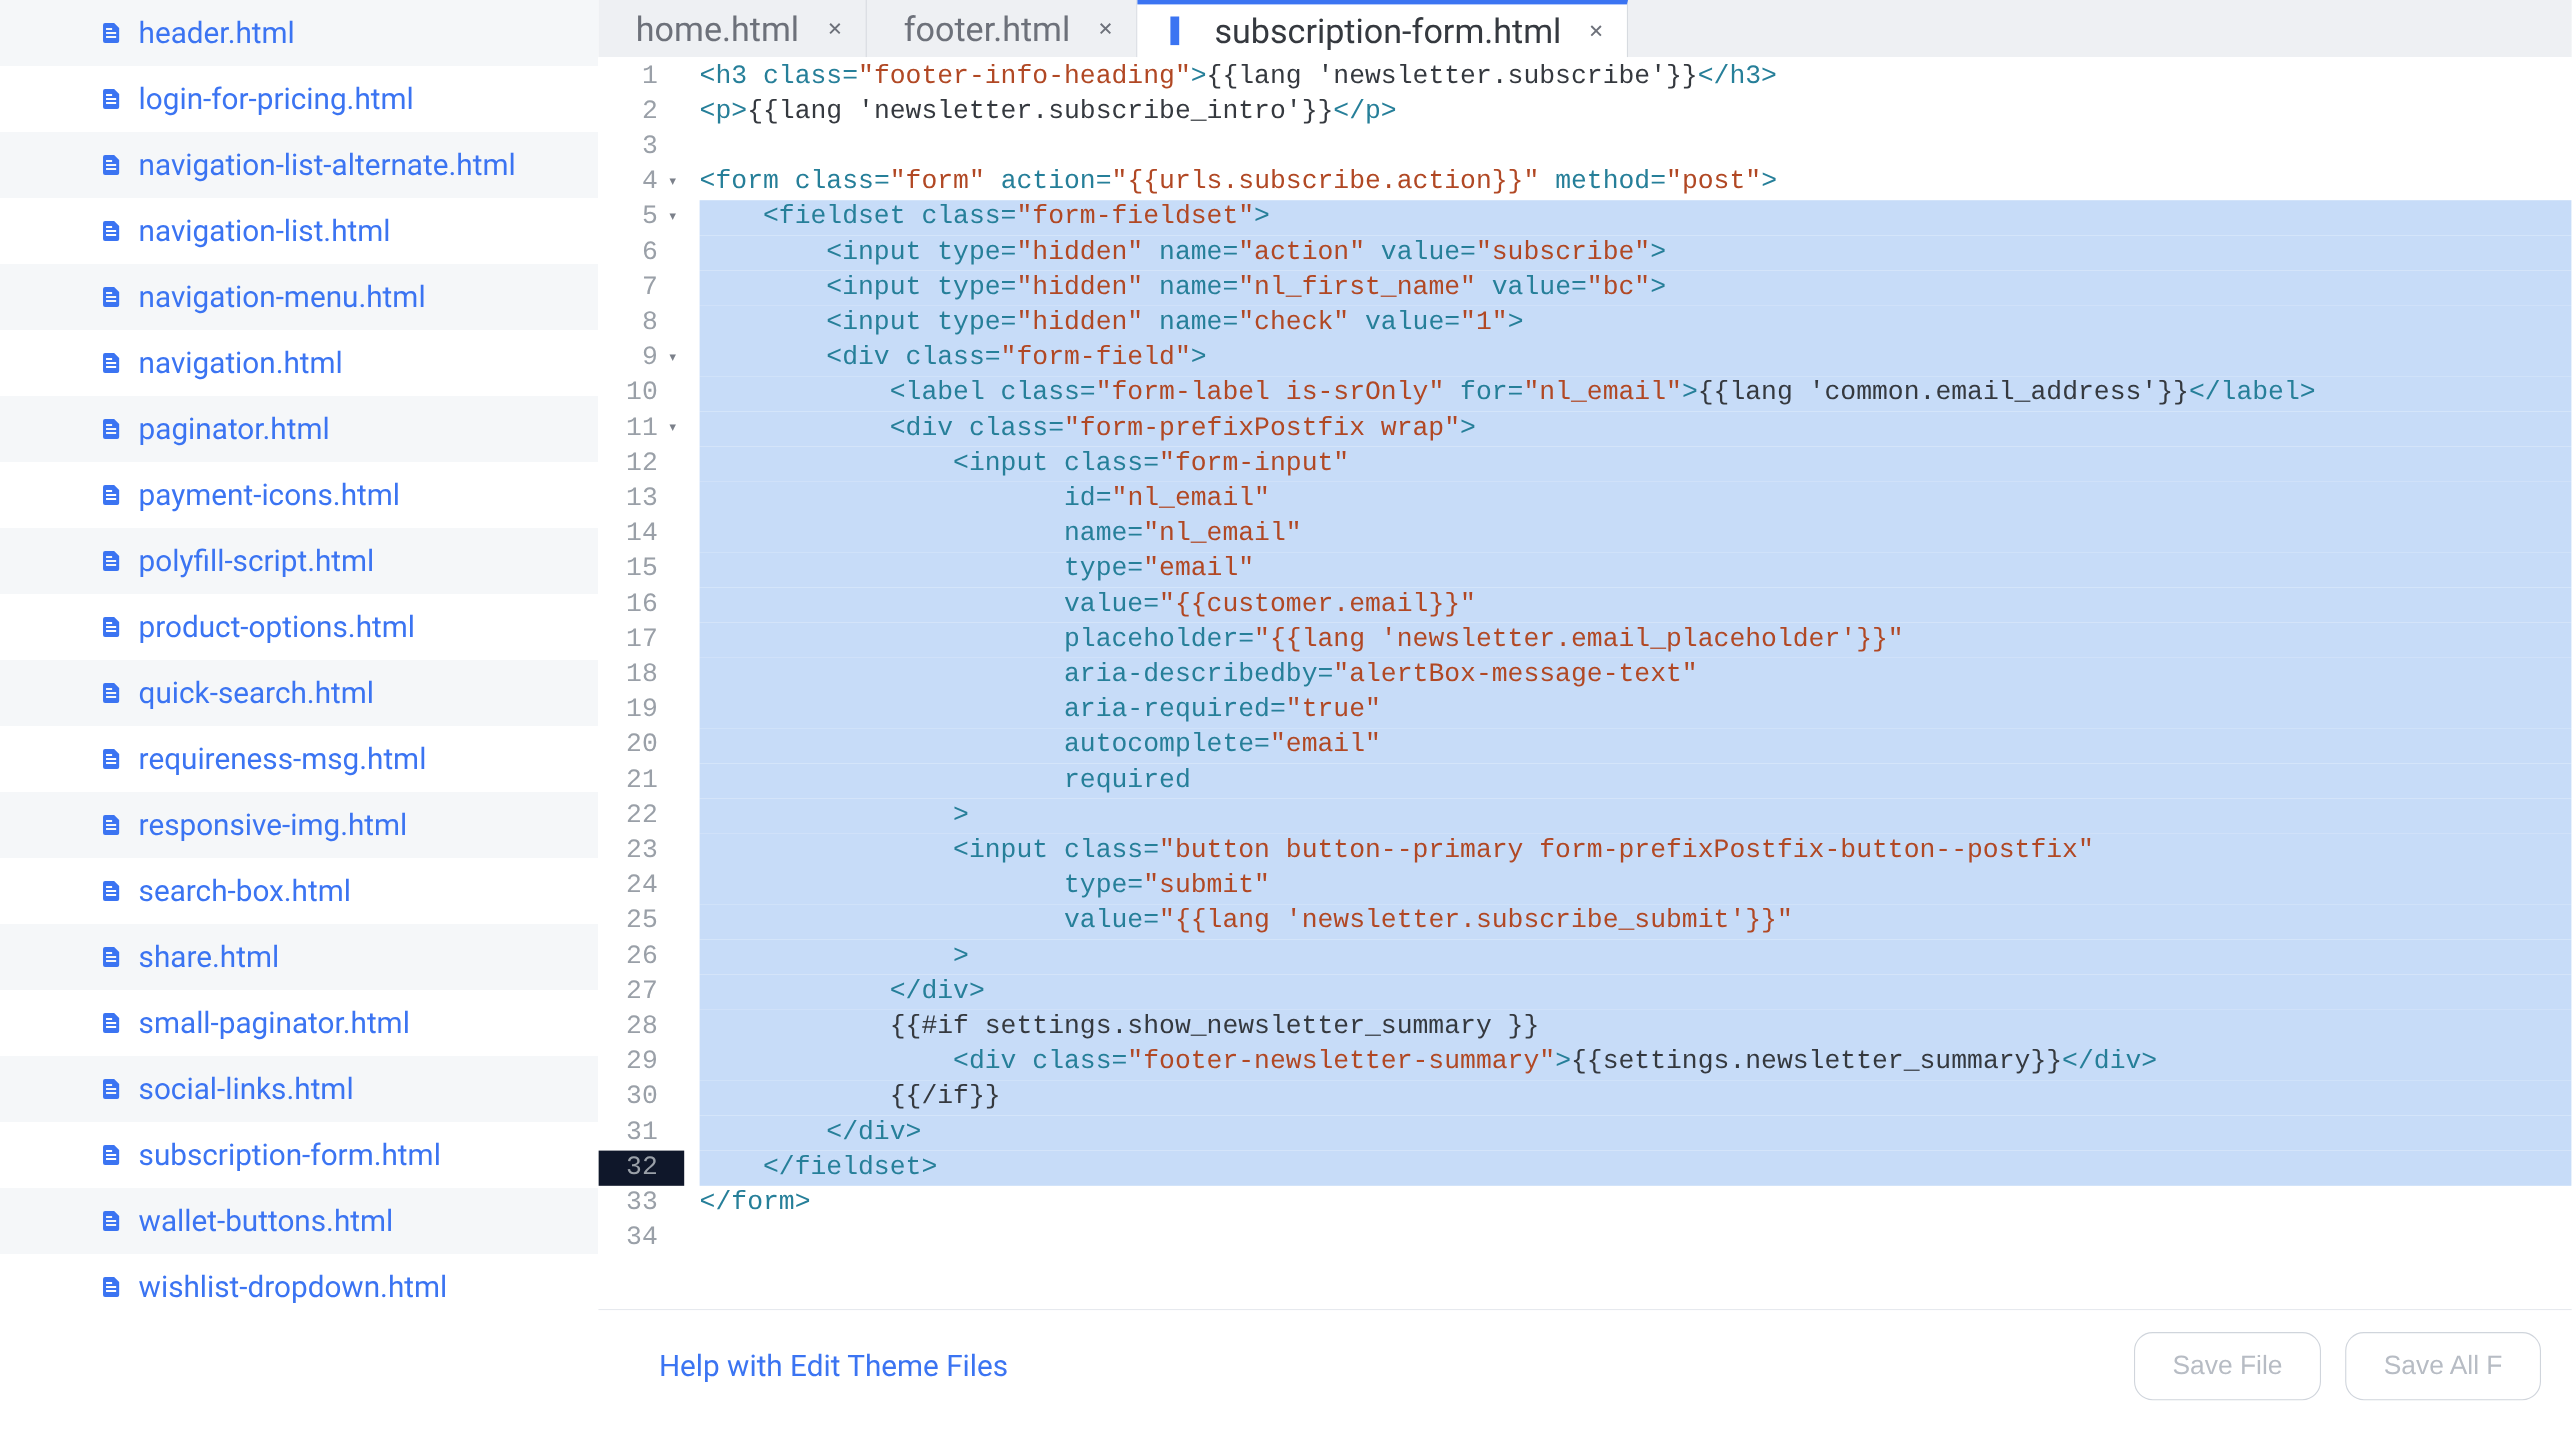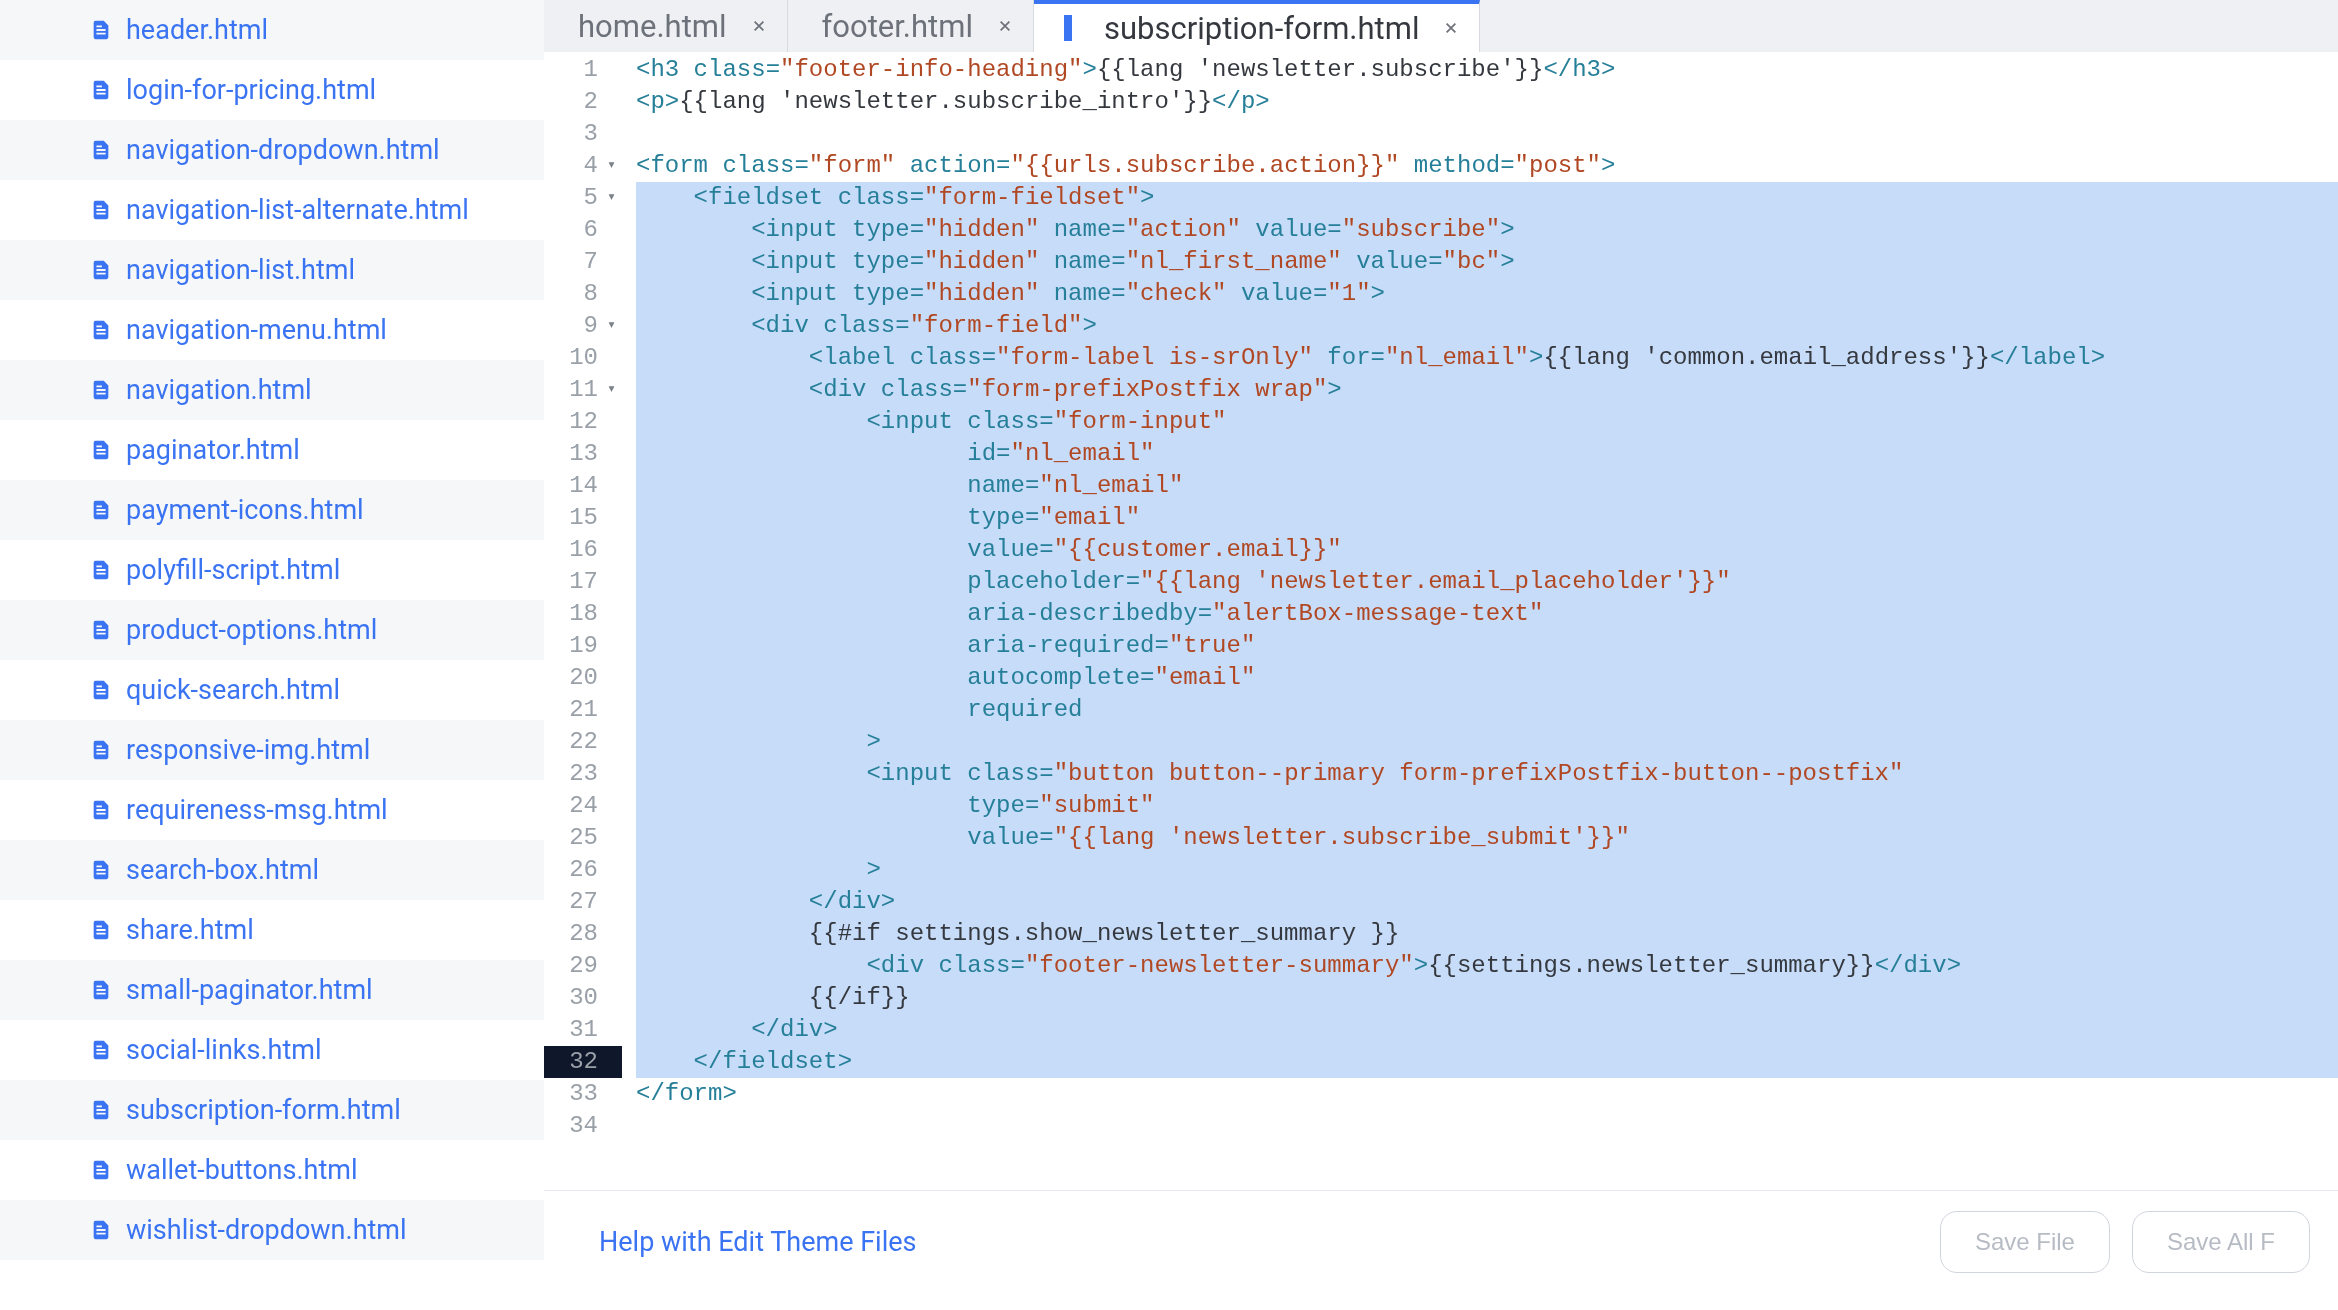--- a/index.html
+++ b/index.html
@@ -176,28 +176,20 @@
         </svg>
       </span>
       <span class="file-label">login-for-pricing.html</span>
     </div>
     <div class="file-row">
       <span class="file-icon">
         <svg viewBox="0 0 24 24">
           <path d="M6 2h9l5 5v13a2 2 0 0 1-2 2H6a2 2 0 0 1-2-2V4a2 2 0 0 1 2-2zm1 9v2h10v-2H7zm0 4v2h10v-2H7zm0-8v2h6V7H7z"></path>
         </svg>
       </span>
-      <span class="file-label">navigation-dropdown.html</span>
-    </div>
-    <div class="file-row">
-      <span class="file-icon">
-        <svg viewBox="0 0 24 24">
-          <path d="M6 2h9l5 5v13a2 2 0 0 1-2 2H6a2 2 0 0 1-2-2V4a2 2 0 0 1 2-2zm1 9v2h10v-2H7zm0 4v2h10v-2H7zm0-8v2h6V7H7z"></path>
-        </svg>
-      </span>
       <span class="file-label">navigation-list-alternate.html</span>
     </div>
     <div class="file-row">
       <span class="file-icon">
         <svg viewBox="0 0 24 24">
           <path d="M6 2h9l5 5v13a2 2 0 0 1-2 2H6a2 2 0 0 1-2-2V4a2 2 0 0 1 2-2zm1 9v2h10v-2H7zm0 4v2h10v-2H7zm0-8v2h6V7H7z"></path>
         </svg>
       </span>
       <span class="file-label">navigation-list.html</span>
     </div>
@@ -256,29 +248,29 @@
         </svg>
       </span>
       <span class="file-label">quick-search.html</span>
     </div>
     <div class="file-row">
       <span class="file-icon">
         <svg viewBox="0 0 24 24">
           <path d="M6 2h9l5 5v13a2 2 0 0 1-2 2H6a2 2 0 0 1-2-2V4a2 2 0 0 1 2-2zm1 9v2h10v-2H7zm0 4v2h10v-2H7zm0-8v2h6V7H7z"></path>
         </svg>
       </span>
+      <span class="file-label">requireness-msg.html</span>
+    </div>
+    <div class="file-row">
+      <span class="file-icon">
+        <svg viewBox="0 0 24 24">
+          <path d="M6 2h9l5 5v13a2 2 0 0 1-2 2H6a2 2 0 0 1-2-2V4a2 2 0 0 1 2-2zm1 9v2h10v-2H7zm0 4v2h10v-2H7zm0-8v2h6V7H7z"></path>
+        </svg>
+      </span>
       <span class="file-label">responsive-img.html</span>
-    </div>
-    <div class="file-row">
-      <span class="file-icon">
-        <svg viewBox="0 0 24 24">
-          <path d="M6 2h9l5 5v13a2 2 0 0 1-2 2H6a2 2 0 0 1-2-2V4a2 2 0 0 1 2-2zm1 9v2h10v-2H7zm0 4v2h10v-2H7zm0-8v2h6V7H7z"></path>
-        </svg>
-      </span>
-      <span class="file-label">requireness-msg.html</span>
     </div>
     <div class="file-row">
       <span class="file-icon">
         <svg viewBox="0 0 24 24">
           <path d="M6 2h9l5 5v13a2 2 0 0 1-2 2H6a2 2 0 0 1-2-2V4a2 2 0 0 1 2-2zm1 9v2h10v-2H7zm0 4v2h10v-2H7zm0-8v2h6V7H7z"></path>
         </svg>
       </span>
       <span class="file-label">search-box.html</span>
     </div>
     <div class="file-row">

